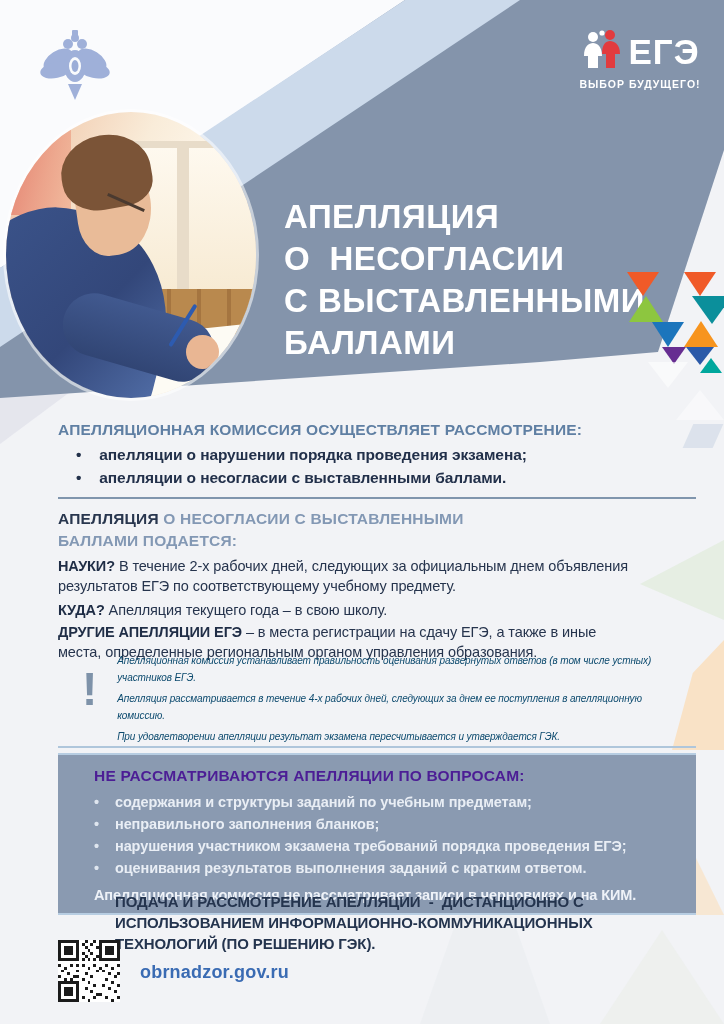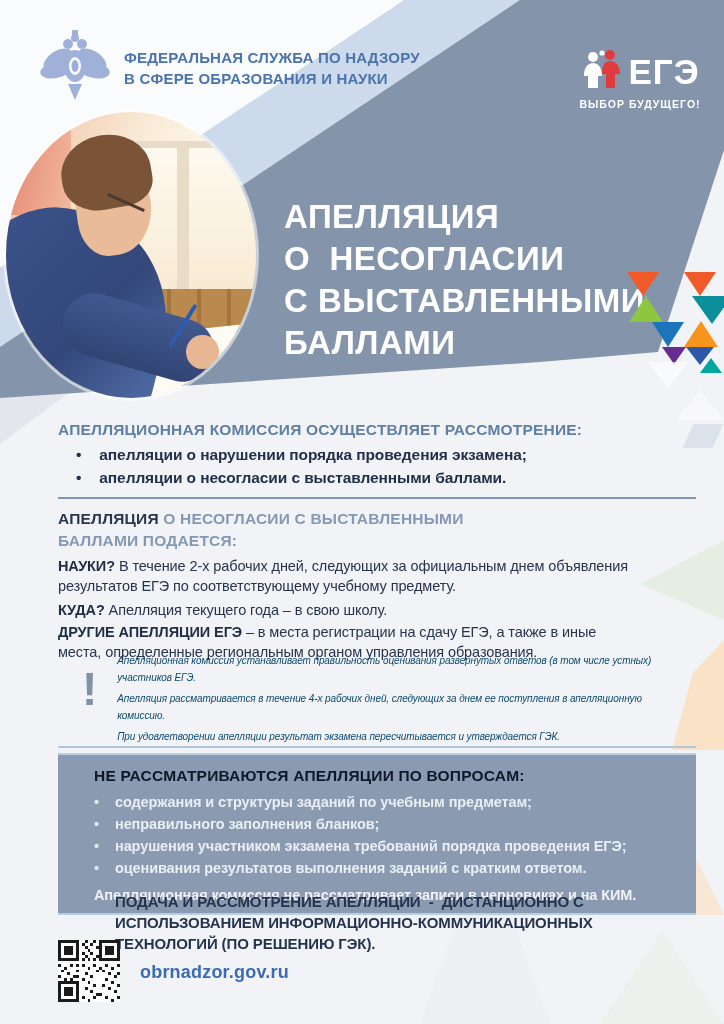--- a/index.html
+++ b/index.html
@@ -13,21 +13,21 @@
         clip-path:polygon(0 0,405px 0,45px 240px,0 268px);}
   .blue-band{position:absolute;left:0;top:0;width:724px;height:420px;background:#ccdaeb;
         clip-path:polygon(405px 0,520px 0,0 347px,0 268px);}
 
   
   .fed{position:absolute;left:38px;top:26px;display:flex;align-items:center;gap:12px;}
   .agency-name{color:#4b74ad;font-size:15px;line-height:21px;font-weight:600;letter-spacing:.2px;}
 
   
   .ege{position:absolute;left:570px;top:30px;width:140px;text-align:center;color:#fff;}
-  .ege-top{display:flex;align-items:center;justify-content:center;gap:4px;margin-top:20px;}
+  .ege-top{display:flex;align-items:center;justify-content:center;gap:4px;}
   .ege-word{font-size:35px;font-weight:700;letter-spacing:1px;line-height:38px;}
   .ege-slogan{font-size:10.5px;font-weight:700;letter-spacing:1px;margin-top:4px;white-space:nowrap;}
 
   
   .title{position:absolute;left:284px;top:196px;color:#ffffff;font-size:33px;font-weight:700;
          line-height:42px;letter-spacing:.5px;white-space:pre;}
 
   
   .photo{position:absolute;left:6px;top:112px;width:250px;height:286px;border-radius:50%;overflow:hidden;
          box-shadow:0 0 0 3px rgba(255,255,255,.55);
@@ -64,21 +64,21 @@
   .s2-head .lt{color:#8398b4;}
   .para{position:absolute;width:578px;color:#26344d;font-size:14.5px;line-height:20px;font-weight:500;}
   .para b{font-weight:700;color:#1f2d46;}
   .note{position:absolute;top:652px;left:24px;display:flex;gap:20px;width:590px;}
   .note-mark{font-size:46px;line-height:46px;font-weight:700;color:#7e92a9;margin-top:14px;}
   .note-body{font-style:italic;color:#0c4a6e;font-size:10px;line-height:17px;font-weight:500;}
   .note-body div{margin-bottom:4px;}
 
   .panel{position:absolute;left:0;top:753px;width:638px;background:#8a9ab1;padding:12px 0 10px 0;box-sizing:border-box;
          border-top:2px solid #b7cde2;border-bottom:2px solid #b7cde2;}
-  .panel-head{color:#0f172a;font-size:15.5px;font-weight:700;letter-spacing:.2px;margin:0 0 8px 36px;}
+  .panel-head{color:#4c1d95;font-size:15.5px;font-weight:700;letter-spacing:.2px;margin:0 0 8px 36px;}
   .p-item{display:flex;gap:16px;margin:0 0 3px 36px;color:#e9eef5;font-size:14.5px;font-weight:600;line-height:19px;}
   .p-item .dot{color:#dfe6ef;}
   .panel-foot{color:#eef2f8;font-size:14.5px;font-weight:600;margin:9px 0 0 36px;}
 
   .statement{position:absolute;left:57px;top:891px;width:540px;color:#24344e;font-size:15px;font-weight:700;line-height:21px;white-space:pre-wrap;}
 
   .qr{position:absolute;left:0;top:940px;width:62px;height:62px;background:#fff;}
   .site{position:absolute;left:82px;top:962px;color:#3a6bb3;font-size:18px;font-weight:700;letter-spacing:.2px;}
 
   
@@ -115,24 +115,20 @@
           <circle cx="44" cy="18" r="5"></circle>
           <circle cx="37" cy="12" r="4"></circle>
           <rect x="34" y="4" width="6" height="6" rx="1"></rect>
           <ellipse cx="37" cy="40" rx="11" ry="16"></ellipse>
           <path d="M30 58 L37 74 L44 58 Z"></path>
         </g>
         <ellipse cx="37" cy="40" rx="6" ry="9" fill="#fafbfd"></ellipse>
         <ellipse cx="37" cy="40" rx="3.5" ry="6" fill="#9badd8"></ellipse>
       </svg>
     </span>
-    <div class="agency-name">
-      <div>ФЕДЕРАЛЬНАЯ СЛУЖБА ПО НАДЗОРУ</div>
-      <div>В СФЕРЕ ОБРАЗОВАНИЯ И НАУКИ</div>
-    </div>
   </div>
 
   <div class="ege">
     <div class="ege-top">
       <span>
         <svg width="44" height="40" viewBox="0 0 44 40">
           <circle cx="13" cy="7" r="5" fill="#ffffff"></circle>
           <path d="M4 26 C4 16 9 13 13 13 C17 13 22 16 22 26 L18 26 L18 38 L8 38 L8 26 Z" fill="#ffffff"></path>
           <circle cx="30" cy="5" r="5" fill="#e23b3e"></circle>
           <path d="M22 24 C22 14 26 11 30 11 C34 11 40 14 40 24 L35 24 L35 38 L26 38 L26 24 Z" fill="#e23b3e"></path>

